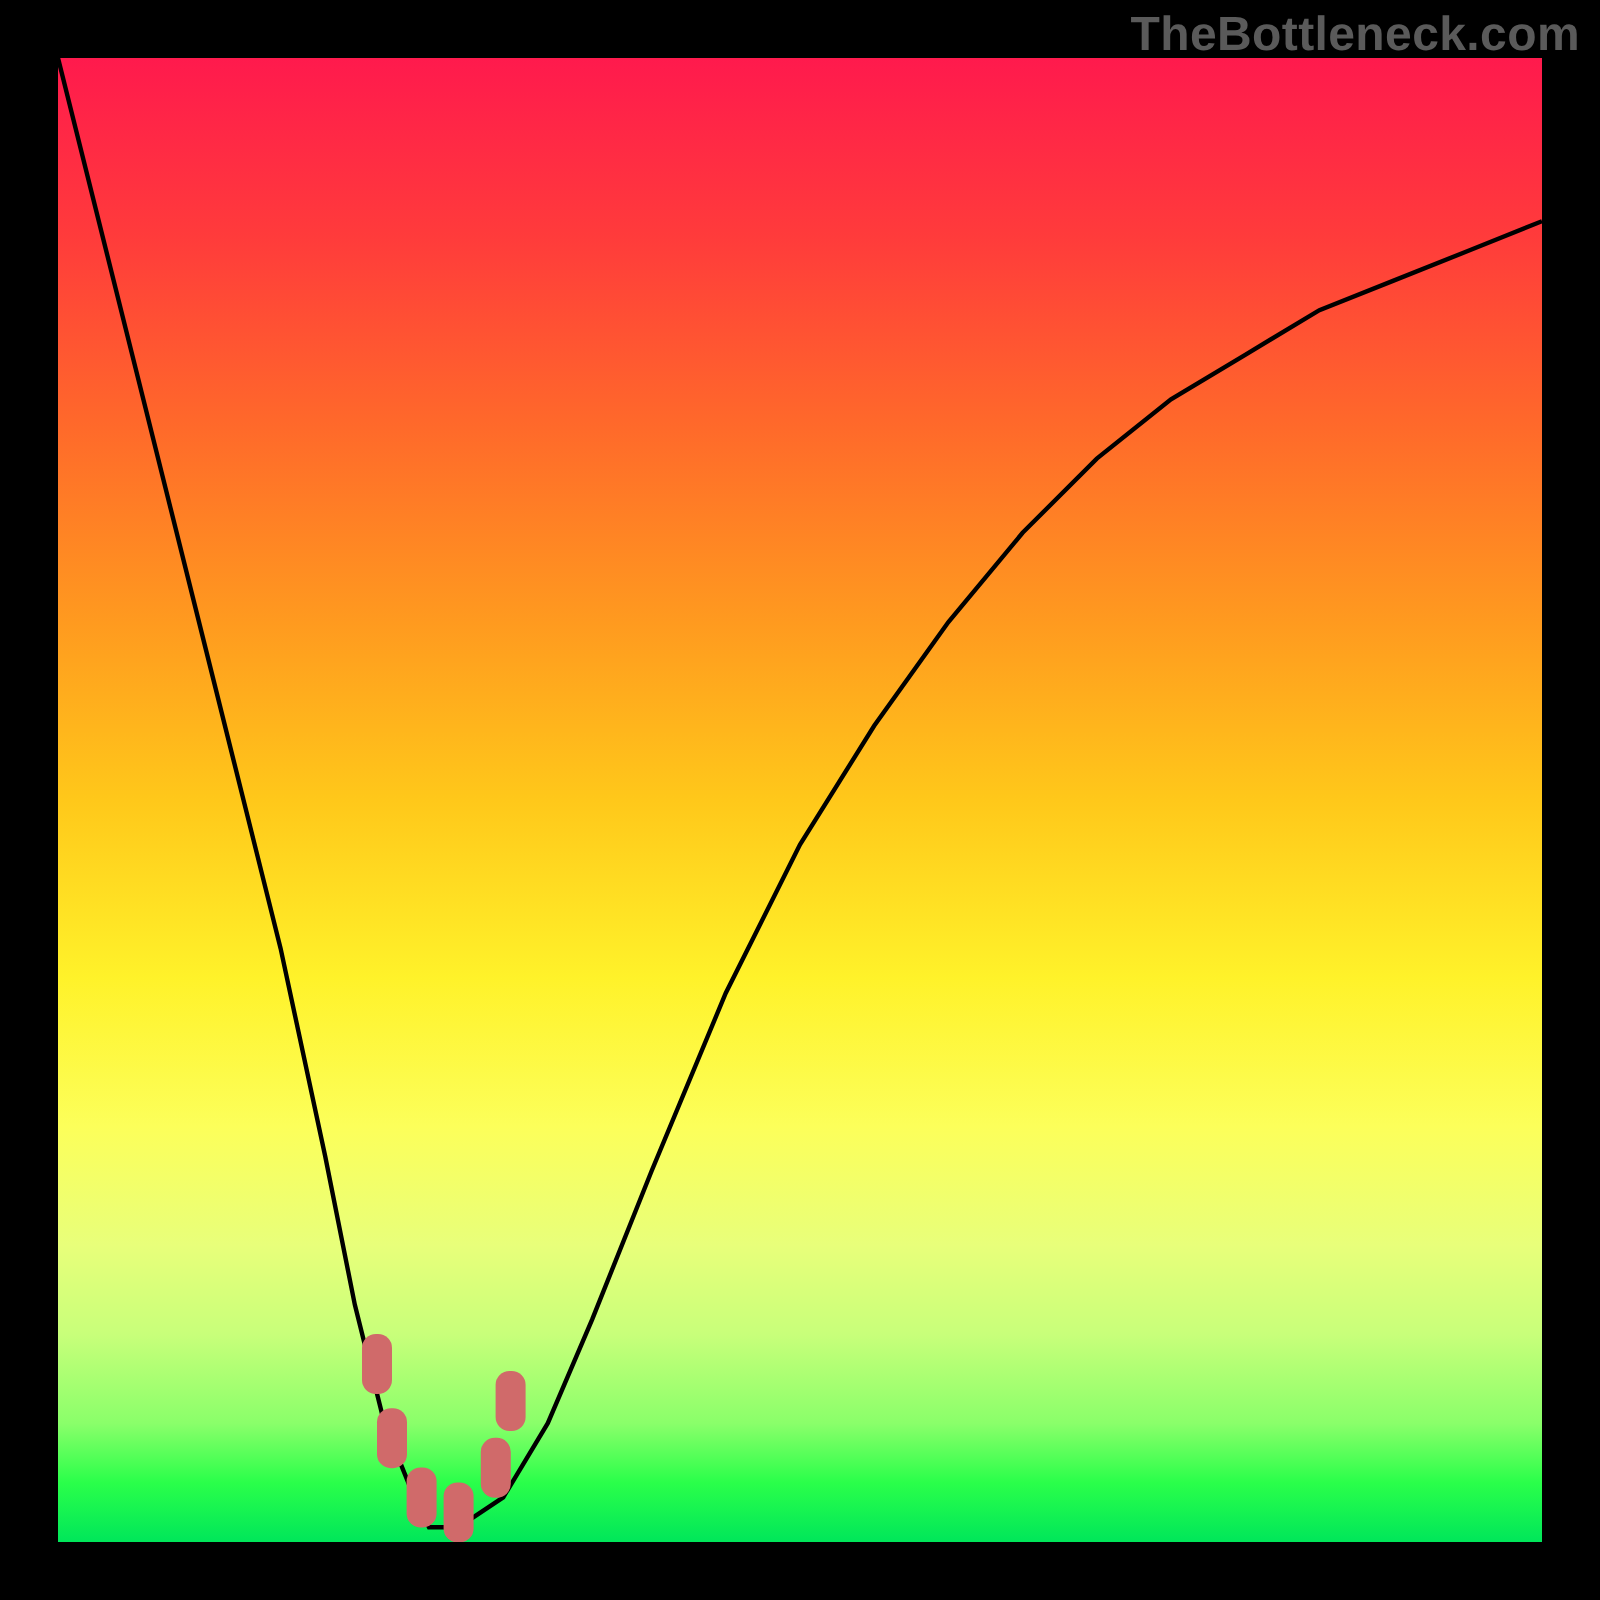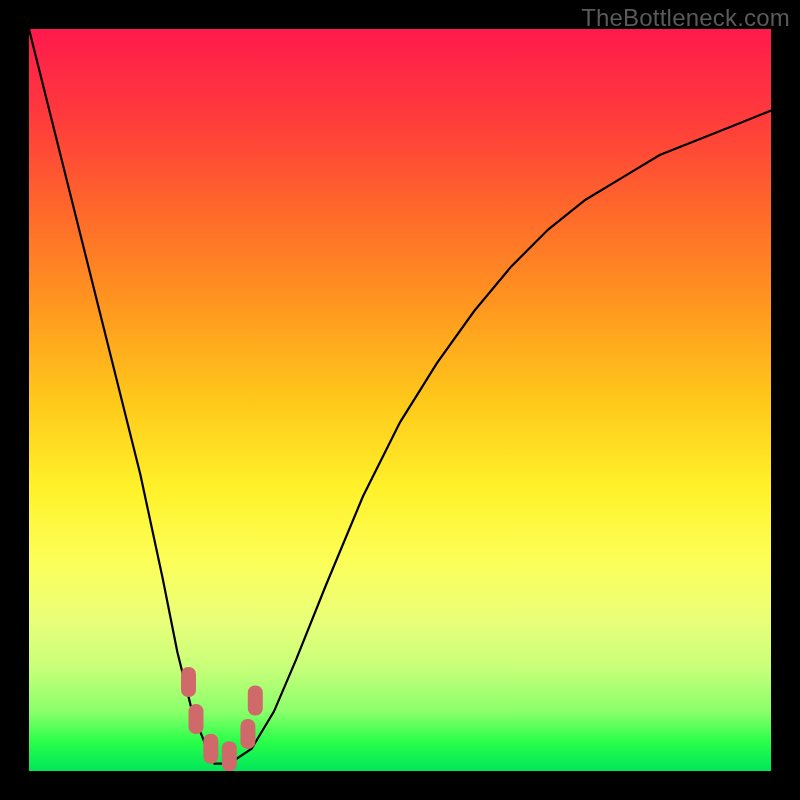--- a/index.html
+++ b/index.html
@@ -35,21 +35,21 @@
       #2aff4a 96%,
       #00e65a 100%
     );
   }
   .watermark {
     position: absolute;
     top: 4px;
     right: 10px;
     font-family: Arial, Helvetica, sans-serif;
     font-size: 24px;
-    font-weight: 400;
+    font-weight: 700;
     color: #5a5a5a;
     letter-spacing: 0.2px;
     user-select: none;
   }
   svg.curve {
     position: absolute;
     left: 0;
     top: 0;
     width: 742px;
     height: 742px;

